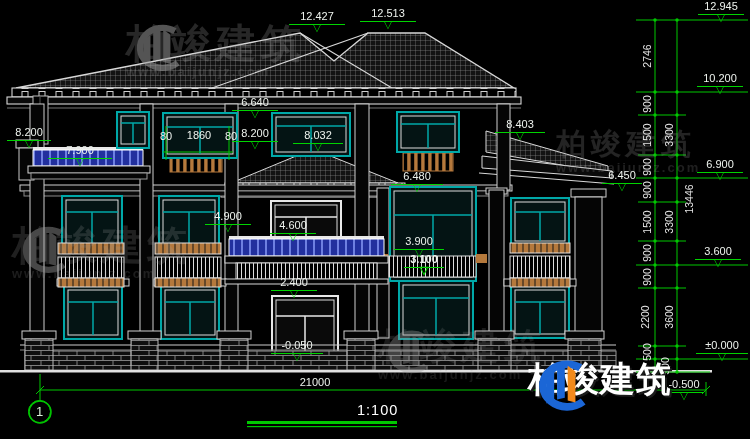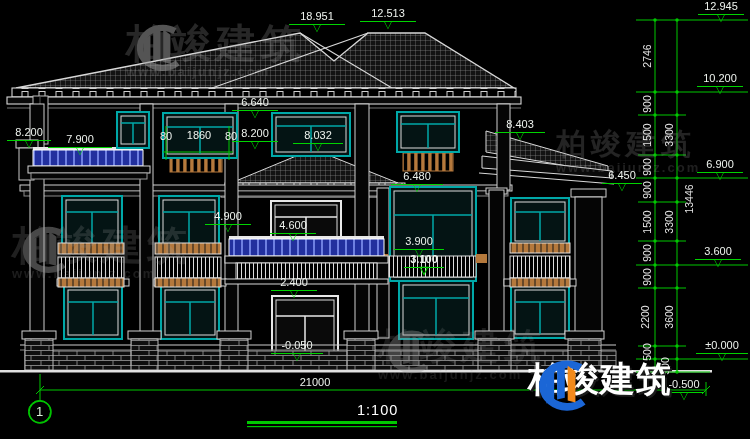--- a/index.html
+++ b/index.html
@@ -357,21 +357,21 @@
         </svg>
         <span class="col">
           <span class="big" style="font-size:37px">柏竣建筑</span>
           <span class="url">www.baijunjz.com</span>
         </span>
       </div>
     </div>
 
   <div id="ann-layer">
       <div class="lvl" style="left: 317px; top: 11px;">
-        <span class="tx">18.951</span>
+        <span class="tx">12.427</span>
         <span class="ln" style="width: 56px;"></span>
         <span class="tri">▽</span>
       </div>
       <div class="lvl" style="left: 388px; top: 8px;">
         <span class="tx">12.513</span>
         <span class="ln" style="width: 56px;"></span>
         <span class="tri">▽</span>
       </div>
       <div class="lvl" style="left: 721px; top: 1px;">
         <span class="tx">12.945</span>
@@ -386,21 +386,21 @@
       <div class="lvl" style="left: 255px; top: 97px;">
         <span class="tx">6.640</span>
         <span class="ln" style="width: 46px;"></span>
         <span class="tri">▽</span>
       </div>
       <div class="lvl" style="left: 29px; top: 127px;">
         <span class="tx">8.200</span>
         <span class="ln" style="width: 44px;"></span>
         <span class="tri">▽</span>
       </div>
-      <div class="lvl" style="left: 80px; top: 134px;">
+      <div class="lvl" style="left: 80px; top: 145px;">
         <span class="tx">7.900</span>
         <span class="ln" style="width: 64px;"></span>
         <span class="tri">▽</span>
       </div>
       <div class="lvl" style="left: 255px; top: 128px;">
         <span class="tx">8.200</span>
         <span class="ln" style="width: 46px;"></span>
         <span class="tri">▽</span>
       </div>
       <div class="lvl" style="left: 318px; top: 130px;">

